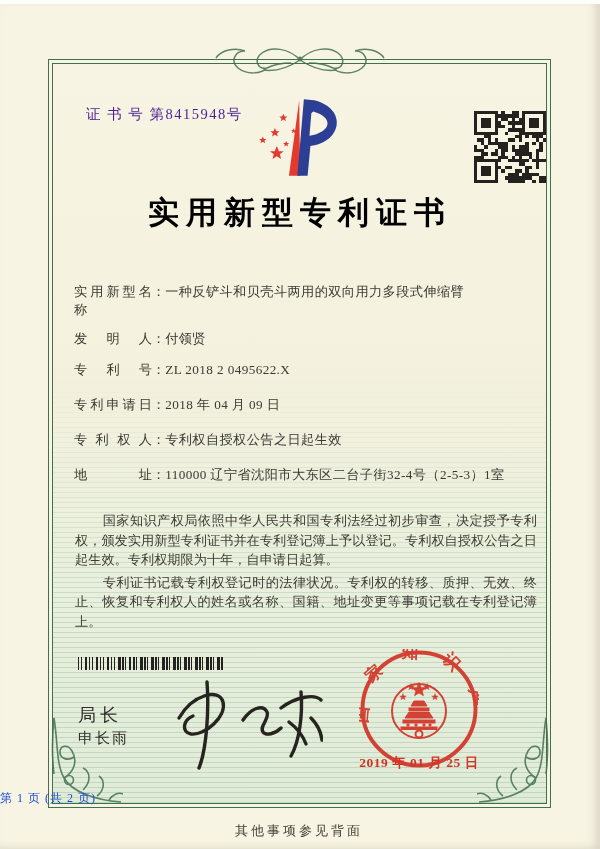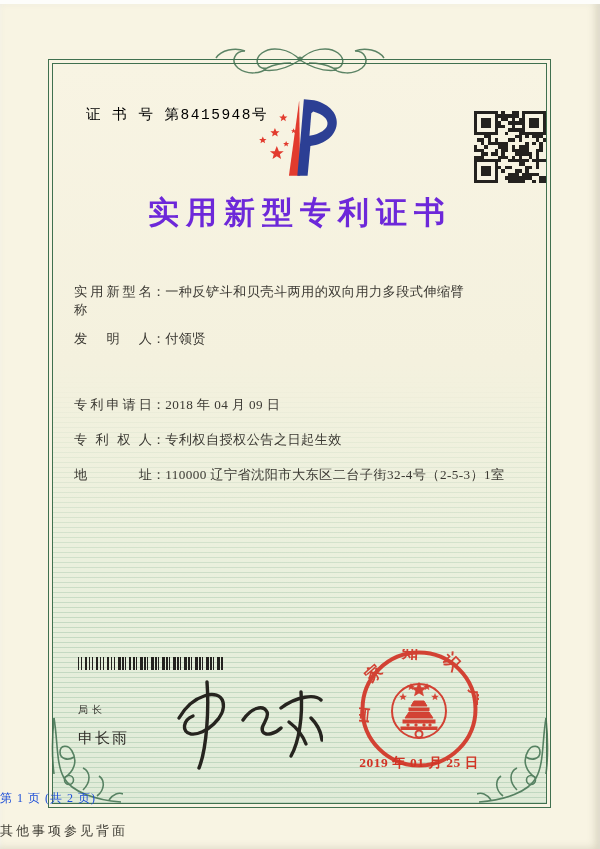--- a/index.html
+++ b/index.html
@@ -26,26 +26,26 @@
     content:"";position:absolute;inset:0;
     background:repeating-linear-gradient(0deg,rgba(110,165,130,.28) 0 1px,transparent 1px 5px);
     -webkit-mask-image:linear-gradient(180deg,transparent 0%,transparent 42%,#000 75%);
     mask-image:linear-gradient(180deg,transparent 0%,transparent 42%,#000 75%);
   }
   .ornament{position:absolute;pointer-events:none;}
   .orn-top{left:205px;top:44px;width:190px;height:32px;}
   .orn-bl{left:49px;top:716px;width:74px;height:90px;}
   .orn-br{left:477px;top:716px;width:74px;height:90px;transform:scaleX(-1);}
   
-  .cert-number{position:absolute;left:86px;top:105px;font-size:14.5px;letter-spacing:1.5px;color:#000000;font-family:Liberation Mono, monospace;}
+  .cert-number{position:absolute;left:86px;top:105px;font-size:14.5px;letter-spacing:1.5px;color:#4c1d95;}
   .logo{position:absolute;left:246px;top:92px;width:112px;height:92px;}
   .qr{position:absolute;left:474px;top:111px;width:72px;height:72px;}
   .title{
     position:absolute;left:0;right:0;top:192px;text-align:center;
-    font-size:31px;font-weight:bold;letter-spacing:7px;color:#6d28d9;
+    font-size:31px;font-weight:bold;letter-spacing:7px;color:#000000;
   }
   
   .row{position:absolute;left:74px;right:54px;font-size:13.2px;color:#3b3933;line-height:1.35;margin-top:20px;}
   .flabel{
     display:inline-block;width:78px;vertical-align:top;
     text-align:justify;text-align-last:justify;color:#3b3933;
   }
   .colon{display:inline-block;vertical-align:top;}
   .fvalue{display:inline-block;vertical-align:top;letter-spacing:.4px;max-width:360px;}
   .r0{top:263px}.r1{top:310px}.r2{top:341px}.r3{top:376px}.r4{top:411px}.r5{top:446px}.r6{top:485px}
@@ -56,30 +56,30 @@
     position:absolute;left:75px;width:462px;top:511px;
     font-size:13.2px;line-height:19.5px;text-align:justify;color:#3e3b34;
   }
   .body-text p{margin:0 0 3px 0;text-indent:2.1em;}
   
   .barcode{
     position:absolute;left:78px;top:657px;width:145px;height:13px;
     background:
       repeating-linear-gradient(90deg,#24221f 0 1.5px,transparent 1.5px 3px,#24221f 3px 4px,transparent 4px 7px,#24221f 7px 9.5px,transparent 9.5px 11px);
   }
-  .signer-title{position:absolute;left:78px;top:703px;font-size:10px;letter-spacing:4px;color:#2f2d28;}
+  .signer-title{position:absolute;left:78px;top:703px;font-size:18px;letter-spacing:4px;color:#2f2d28;}
   .signer-name{position:absolute;left:78px;top:729px;font-size:15px;letter-spacing:2px;color:#2f2d28;text-align:right;}
   .signature{position:absolute;left:163px;top:672px;width:160px;height:100px;}
   .seal{position:absolute;left:359px;top:649px;width:120px;height:120px;opacity:.92;}
   .seal-date{
     position:absolute;left:356px;top:754px;width:126px;text-align:center;
     font-size:13.5px;font-weight:bold;color:var(--seal-red,#d23426);letter-spacing:.5px;
   }
   .page-info{position:absolute;left:0;right:0;top:790px;text-align:left;font-size:12px;color:#1d4ed8;letter-spacing:1px;}
-  .back-note{position:absolute;left:0;right:2px;top:822px;text-align:left;font-size:13px;color:#403e36;letter-spacing:3px;}
+  .back-note{position:absolute;left:0;right:2px;top:822px;text-align:center;font-size:13px;color:#403e36;letter-spacing:3px;}
 </style>
 </head>
 <body>
 
 <div class="page">
   <div class="scan-edge"></div>
 
   <div class="frame">
     <div class="frame-inner"></div>
   </div>
@@ -294,30 +294,37 @@
       </svg></div>
 
   <div class="title">实用新型专利证书</div>
 
   <div class="row r0">
     <span class="flabel">实用新型名称</span><span class="colon">：</span><span class="fvalue">一种反铲斗和贝壳斗两用的双向用力多段式伸缩臂</span>
   </div>
   <div class="row r1">
     <span class="flabel">发明人</span><span class="colon">：</span><span class="fvalue">付领贤</span>
   </div>
+  <div class="row r2">
+    <span class="flabel">专利号</span><span class="colon">：</span><span class="fvalue">ZL 2018 2 0495622.X</span>
+  </div>
   <div class="row r3">
     <span class="flabel">专利申请日</span><span class="colon">：</span><span class="fvalue">2018 年 04 月 09 日</span>
   </div>
   <div class="row r4">
     <span class="flabel">专利权人</span><span class="colon">：</span><span class="fvalue">专利权自授权公告之日起生效</span>
   </div>
   <div class="row r5">
     <span class="flabel">地址</span><span class="colon">：</span><span class="fvalue" style="max-width:352px">110000 辽宁省沈阳市大东区二台子街32-4号（2-5-3）1室</span>
   </div>
 
+  <div class="body-text">
+    <p>国家知识产权局依照中华人民共和国专利法经过初步审查，决定授予专利权，颁发实用新型专利证书并在专利登记簿上予以登记。专利权自授权公告之日起生效。专利权期限为十年，自申请日起算。</p>
+    <p>专利证书记载专利权登记时的法律状况。专利权的转移、质押、无效、终止、恢复和专利权人的姓名或名称、国籍、地址变更等事项记载在专利登记簿上。</p>
+  </div>
 
   <div class="barcode"></div>
 
   <div class="signer-title">局长</div>
   <div class="signer-name">申长雨</div>
 
   <svg class="signature" viewBox="0 0 160 100">
     <g fill="none" stroke="#26241f" stroke-width="3.4" stroke-linecap="round" stroke-linejoin="round">
       <path d="M16,46 C30,22 56,16 60,30 C64,44 42,64 28,62 C18,60 20,48 30,44"></path>
       <path d="M44,10 C46,36 44,76 36,96"></path>

